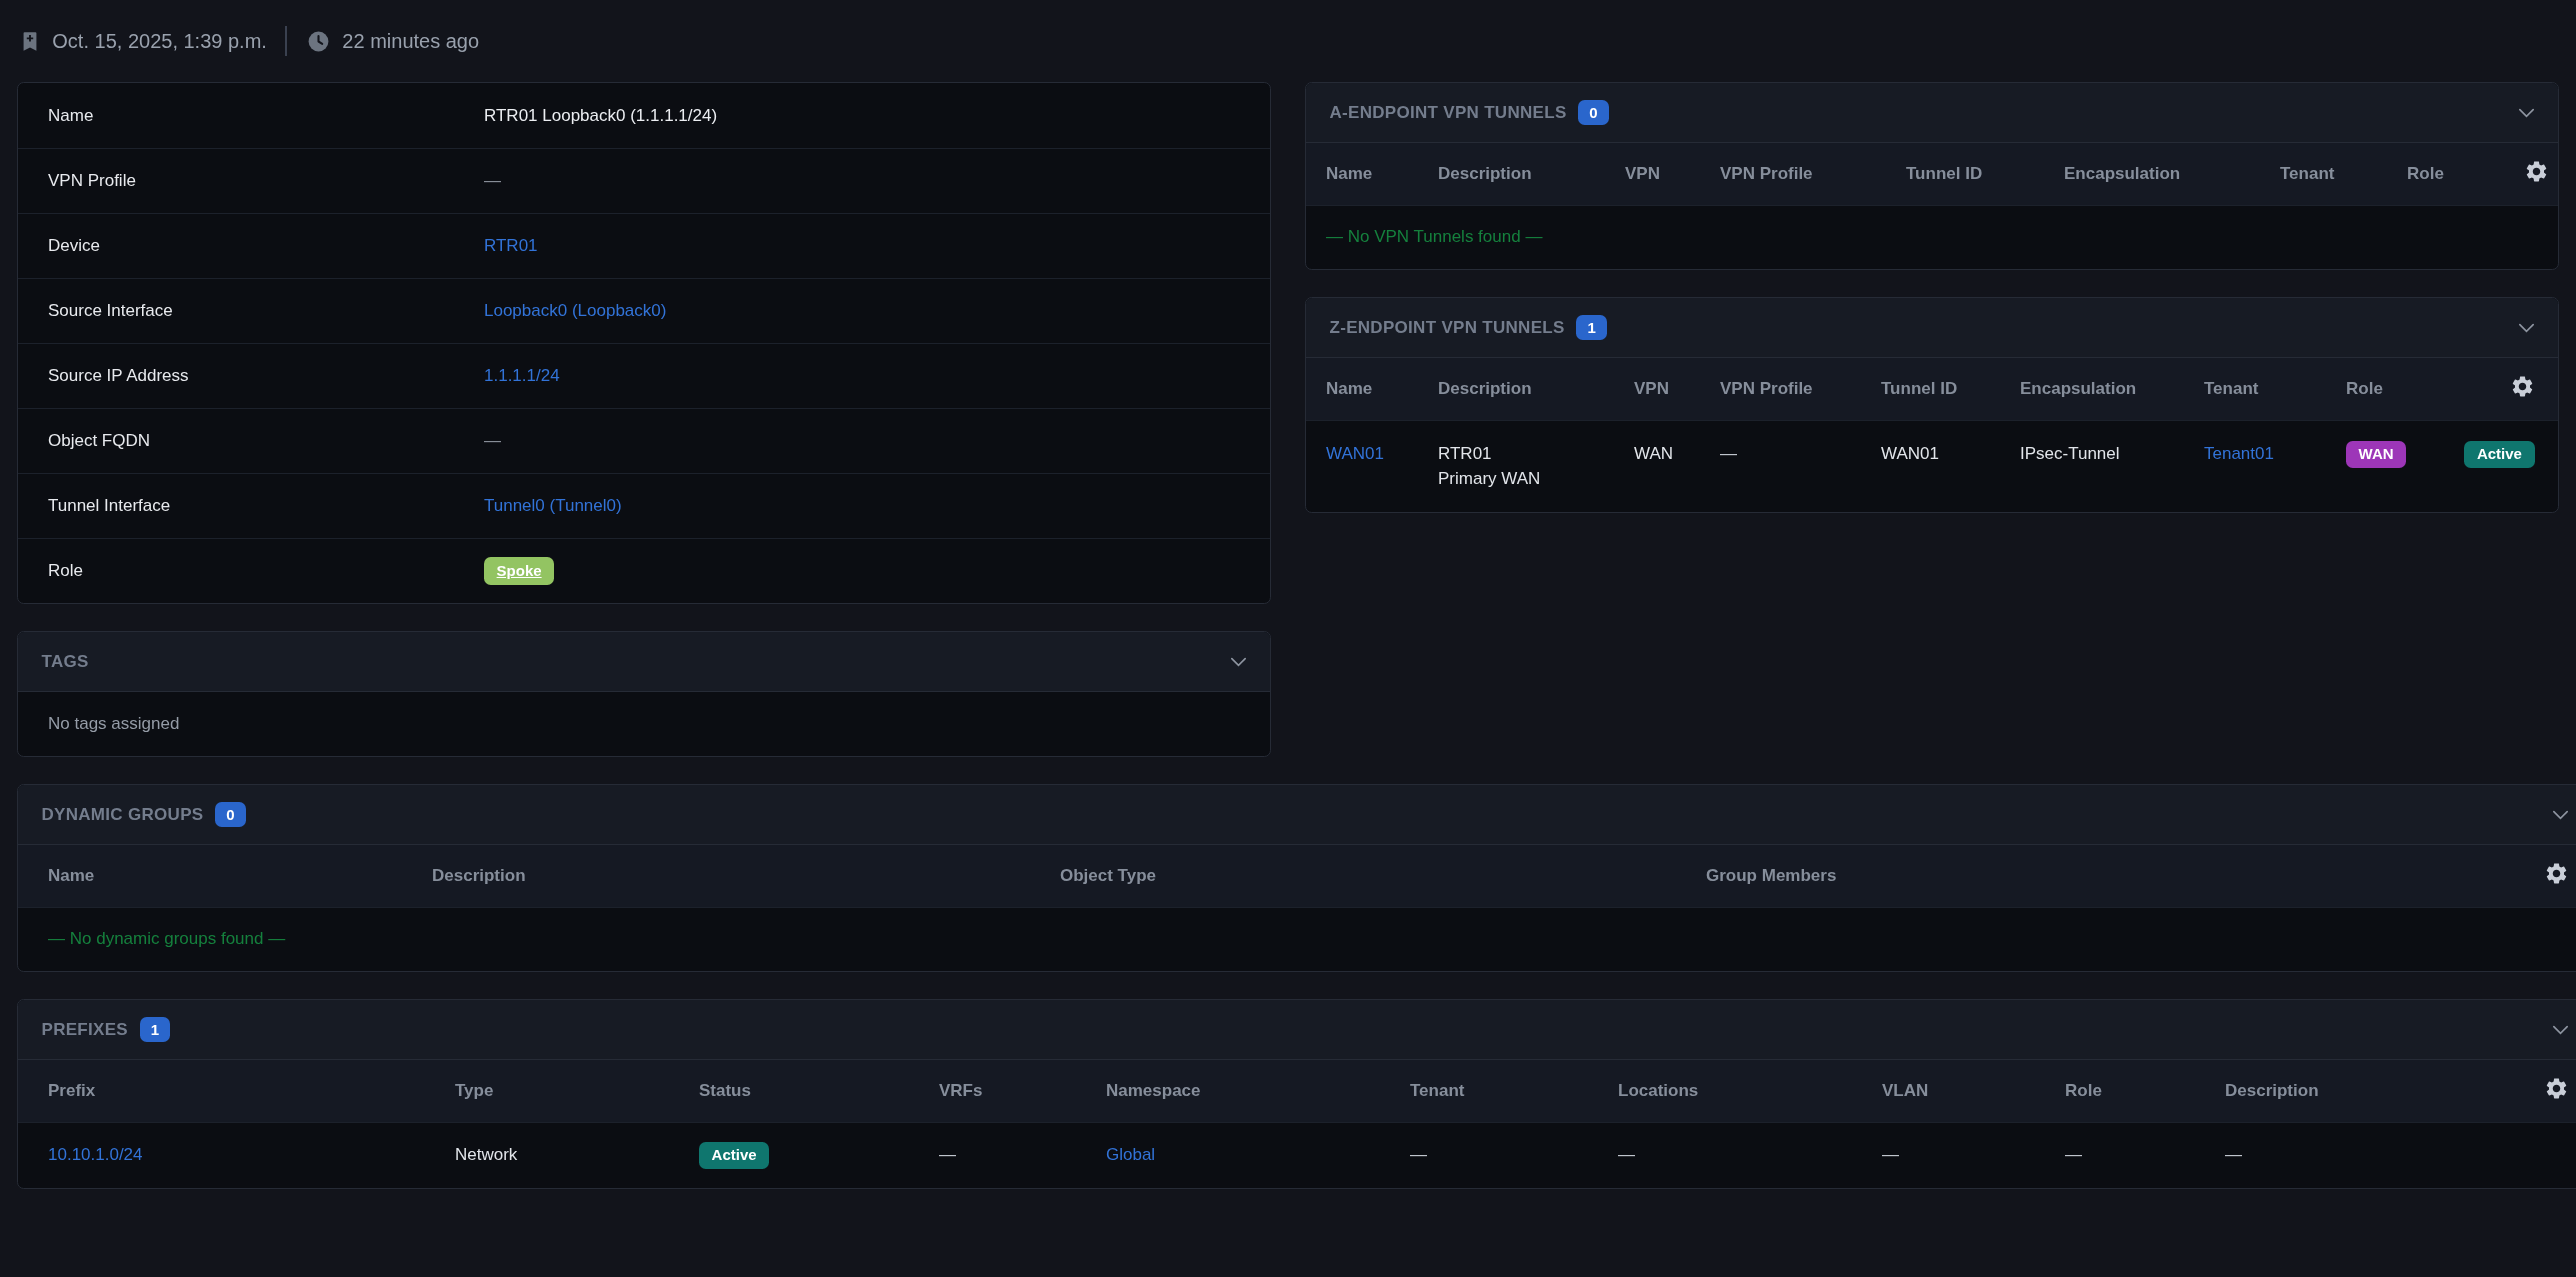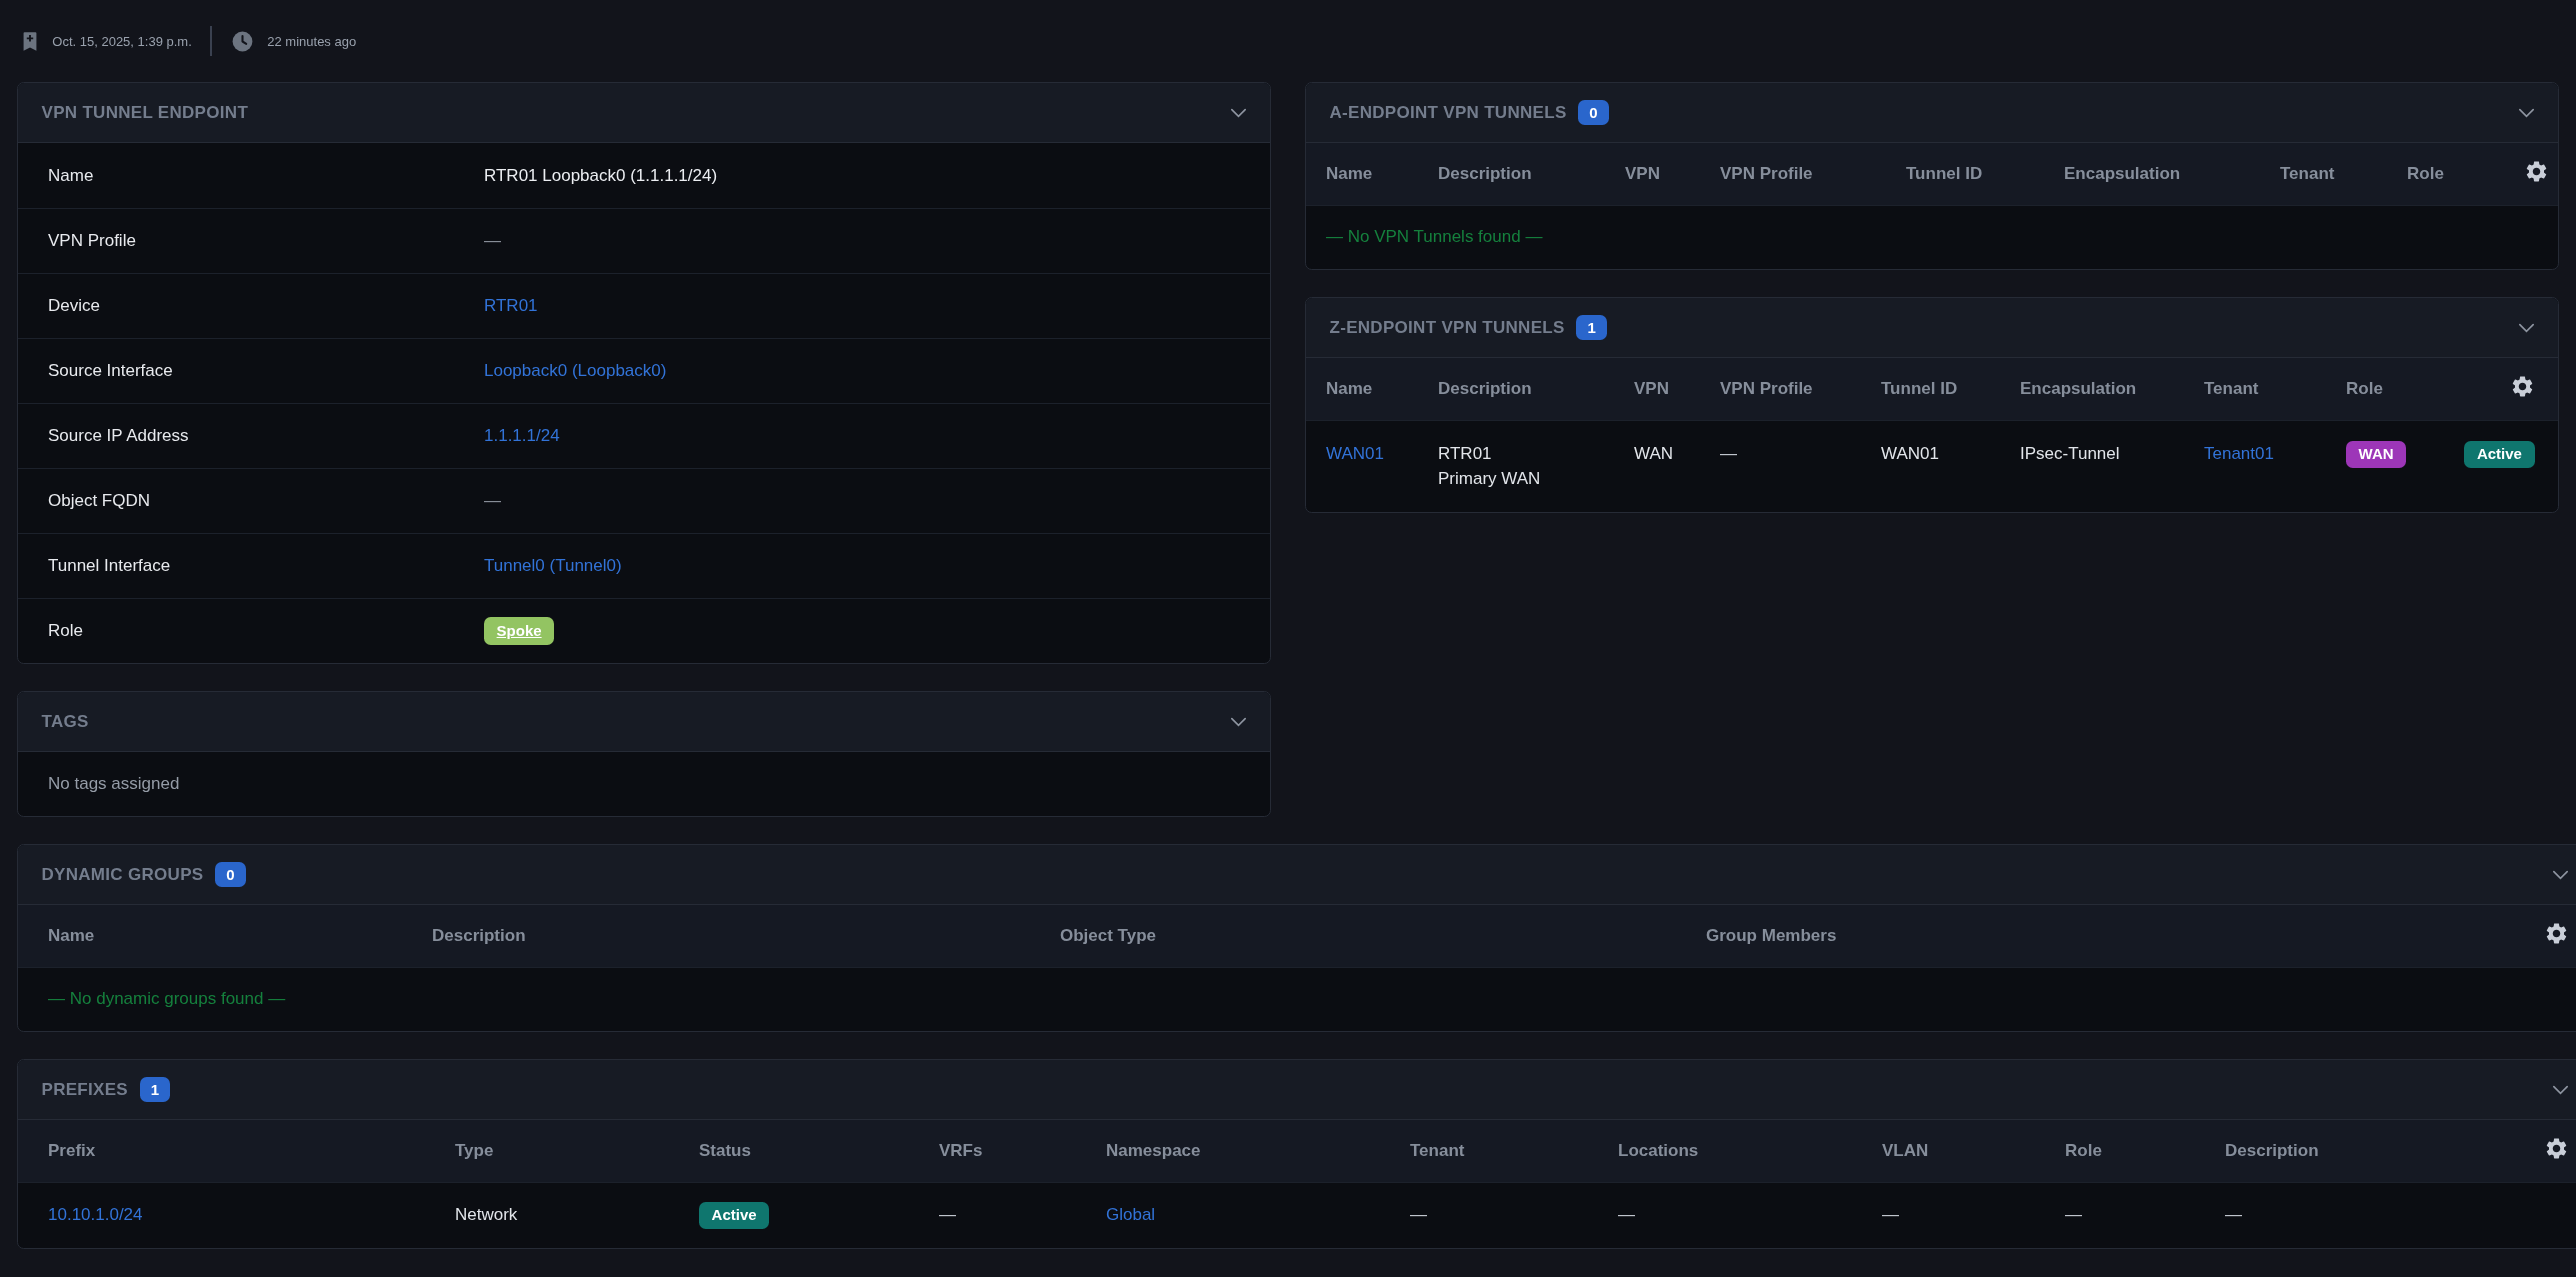--- a/index.html
+++ b/index.html
@@ -11,21 +11,21 @@
     color: #e2e5ea;
   }
   .page { width: 100%; height: 100%; }
 
   
   .topbar {
     height: 82px;
     display: flex; align-items: center; justify-content: space-between;
     padding: 0 18.5px;
   }
-  .topbar-left { display: flex; align-items: center; color: #99a1ad; font-size: 13px; }
+  .topbar-left { display: flex; align-items: center; color: #99a1ad; font-size: 20px; }
   .topbar-left .icon { display: inline-flex; margin-right: 11.8px; }
   .vdiv { width: 1.7px; height: 30px; background: #3a4150; margin: 0 18.5px; }
   .edit-btn {
     display: flex; align-items: center;
     height: 52px; padding: 0 23.5px;
     background: transparent;
     border: 1.7px solid #e9912e; border-radius: 8.4px;
     color: #e9912e; font-family: inherit; font-size: 20px; font-weight: 600;
     cursor: pointer;
   }
@@ -134,28 +134,20 @@
       </span>
       <span>22 minutes ago</span>
     </div>
   </div>
 
   <div class="columns">
 
     <div class="col">
 
       <section class="card">
-        <div class="card-header">
-          <span class="card-title">VPN TUNNEL ENDPOINT</span>
-          <span class="chevron">
-            <svg width="17" height="10" viewBox="0 0 20 12">
-                <use href="#chev-path" stroke="#8d94a0" stroke-width="2" fill="none" stroke-linecap="round"></use>
-              </svg>
-          </span>
-        </div>
         <div class="detail-row">
           <span class="detail-label">Name</span>
           <span class="detail-value">RTR01 Loopback0 (1.1.1.1/24)</span>
         </div>
         <div class="detail-row">
           <span class="detail-label">VPN Profile</span>
           <span class="detail-value muted">—</span>
         </div>
         <div class="detail-row">
           <span class="detail-label">Device</span>

